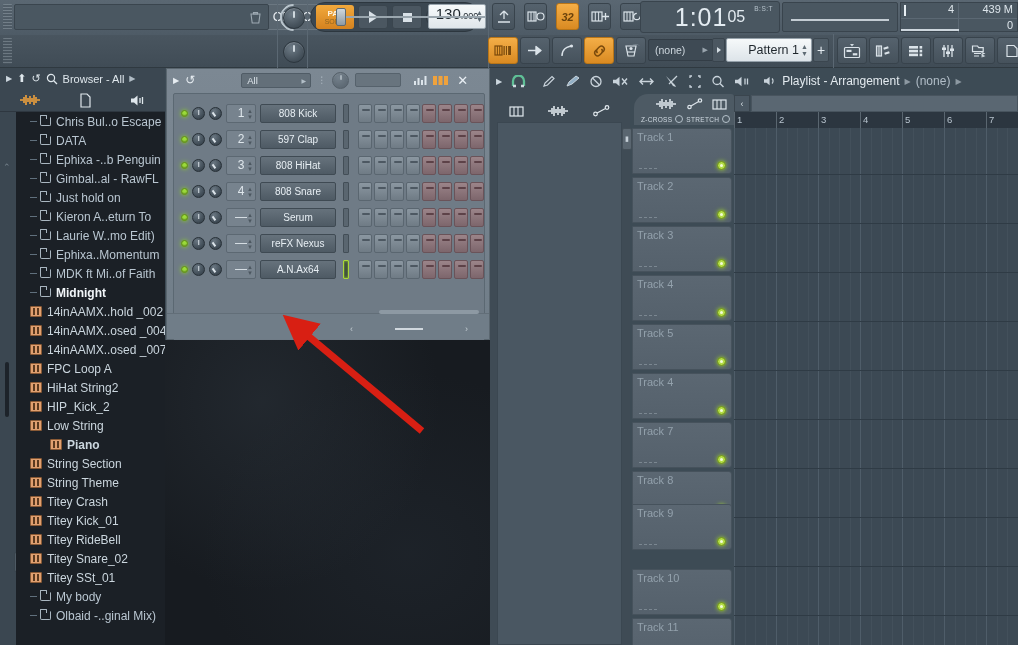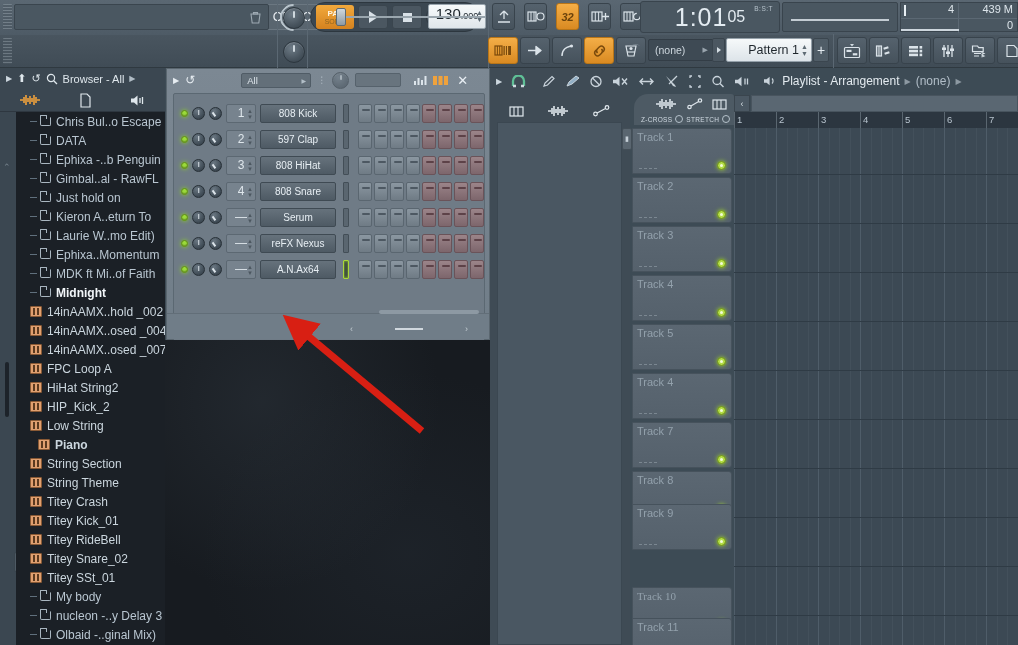--- a/index.html
+++ b/index.html
@@ -196,21 +196,21 @@
     position:absolute; left:16px; top:44px; width:149px; height:533px;
     background: #1b2026; overflow: hidden;
   }
   .bl-item {
     height: 19px; display:flex; align-items:center; gap:5px;
     padding-left: 14px; font-size: 12px; color:#b9c6d1;
     white-space: nowrap;
   }
   .bl-item.sel { color:#f2f6f9; font-weight:700; }
   .bl-item.clip { color:#cbd6de; }
-  .bl-item.indent { padding-left: 22px; }
+  .bl-item.indent { padding-left: 34px; }
   .fold {
     width:11px;height:9px;border:1px solid #a9b6c0;border-top-color:transparent;
     border-radius:0 0 2px 2px; position:relative; flex:none;
   }
   .fold:before { content:''; position:absolute; left:-1px; top:-3px; width:5px;height:3px;
     border:1px solid #a9b6c0; border-bottom:none; border-radius:1px 1px 0 0;}
   .clipicon {
     width:12px;height:11px; background:#e0a070; border:1px solid #8a5a35; flex:none;
     position:relative; border-radius:1px;
   }
@@ -774,25 +774,20 @@
           <span>Titey SSt_01</span>
         </div>
         <div class="bl-item">
           <span class="dash"></span>
           <span class="fold"></span>
           <span>My body</span>
         </div>
         <div class="bl-item">
           <span class="dash"></span>
           <span class="fold"></span>
-          <span>nucleon -..y Delay 3</span>
-        </div>
-        <div class="bl-item">
-          <span class="dash"></span>
-          <span class="fold"></span>
           <span>Olbaid -..ginal Mix)</span>
         </div>
       </div>
   </div>
 
   <div class="rack">
     <div class="rack-title">
       <span style="font-size:8px;">▶</span>
       <span style="font-size:12px;">↺</span>
       <div class="rack-allsel" style="margin-left:40px;text-align:right;">
@@ -1197,21 +1192,21 @@
       <div class="trk" style="top: 343px;">
         <span class="nm">Track 8</span>
         <span class="dashes"></span>
         <span class="dot"></span>
       </div>
       <div class="trk" style="top: 376px;">
         <span class="nm">Track 9</span>
         <span class="dashes"></span>
         <span class="dot"></span>
       </div>
-      <div class="trk" style="top: 459px; font-family: Liberation Serif, serif;">
+      <div class="trk" style="top: 441px;">
         <span class="nm">Track 10</span>
         <span class="dashes"></span>
         <span class="dot"></span>
       </div>
       <div class="trk" style="top: 490px;">
         <span class="nm">Track 11</span>
       </div>
     </div>
   <div class="pl-grid" id="pl-grid">
       <div class="vbar" style="left: 0px;"></div>

